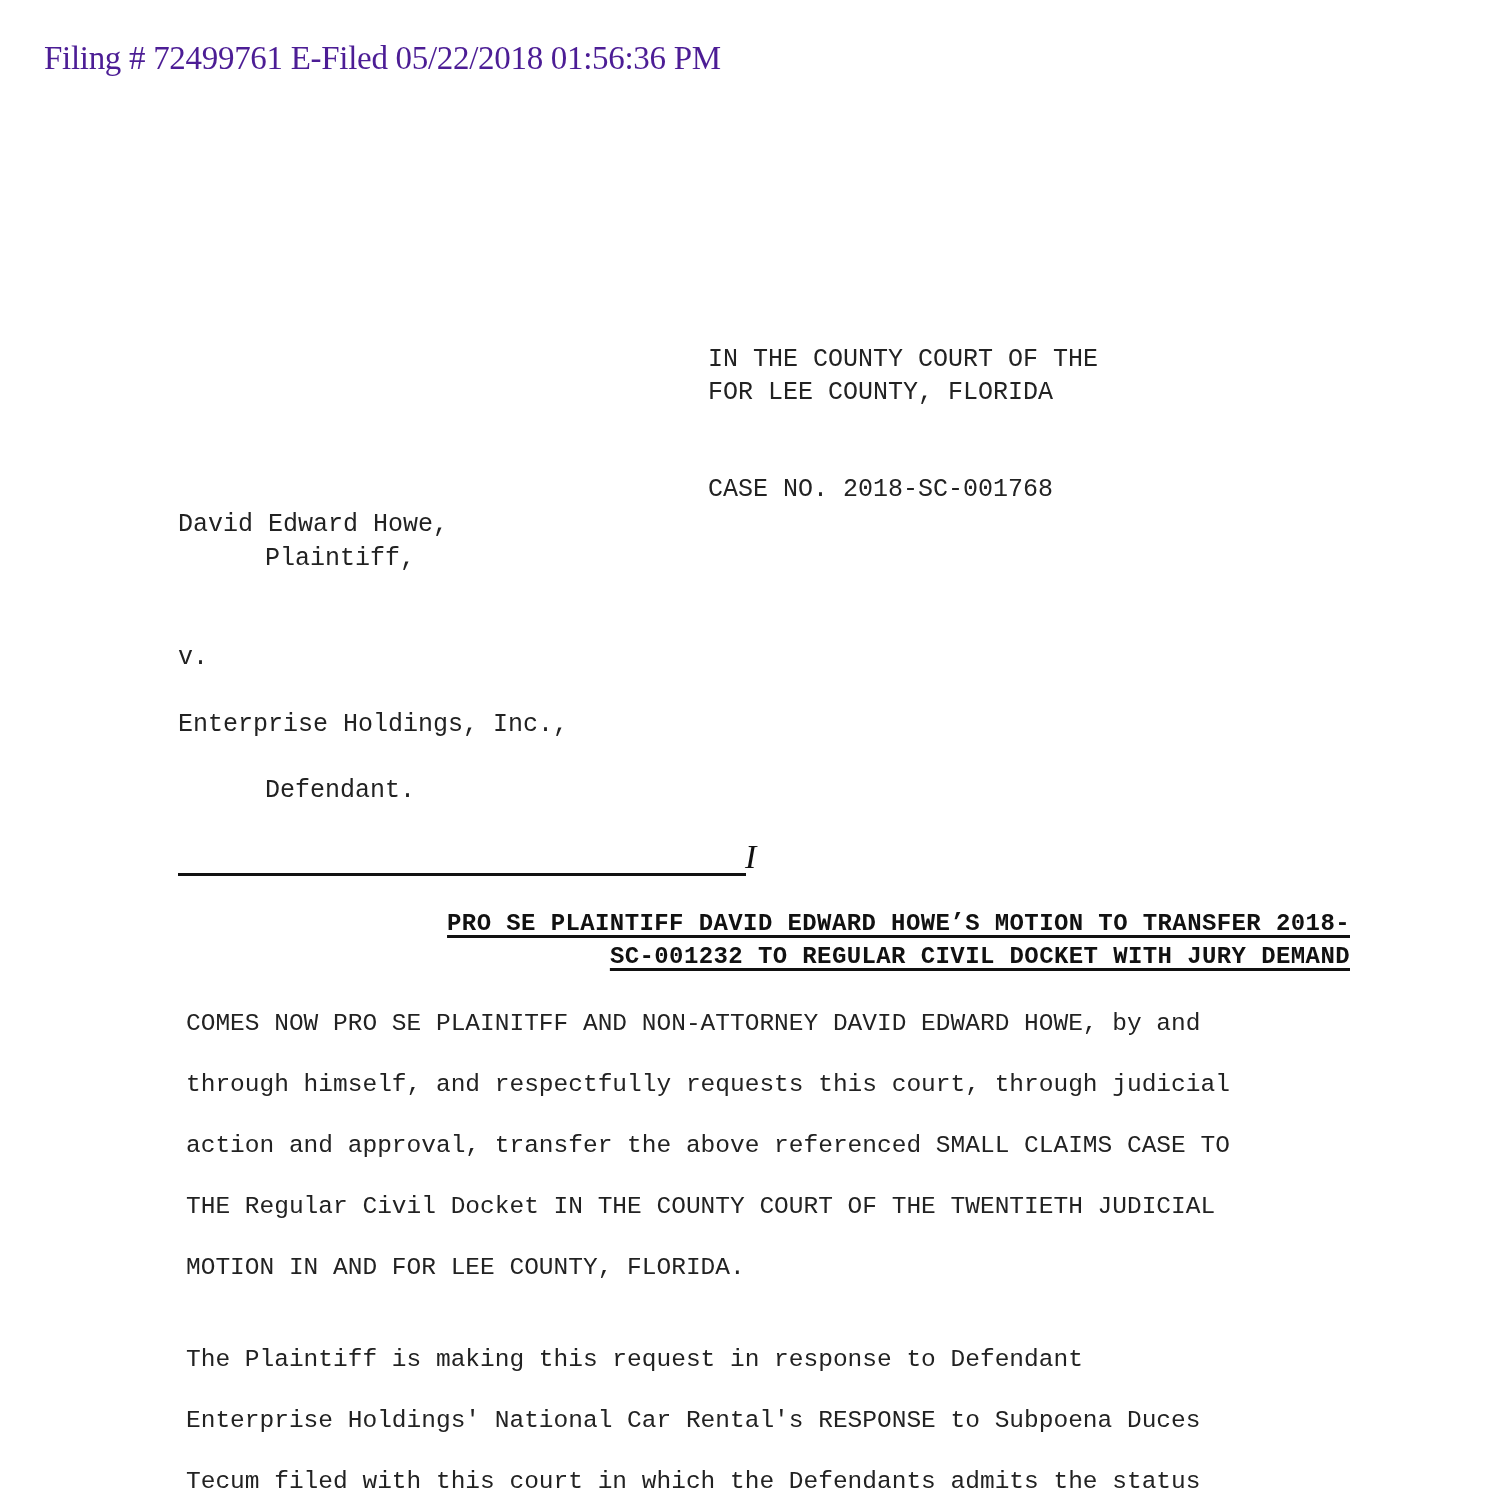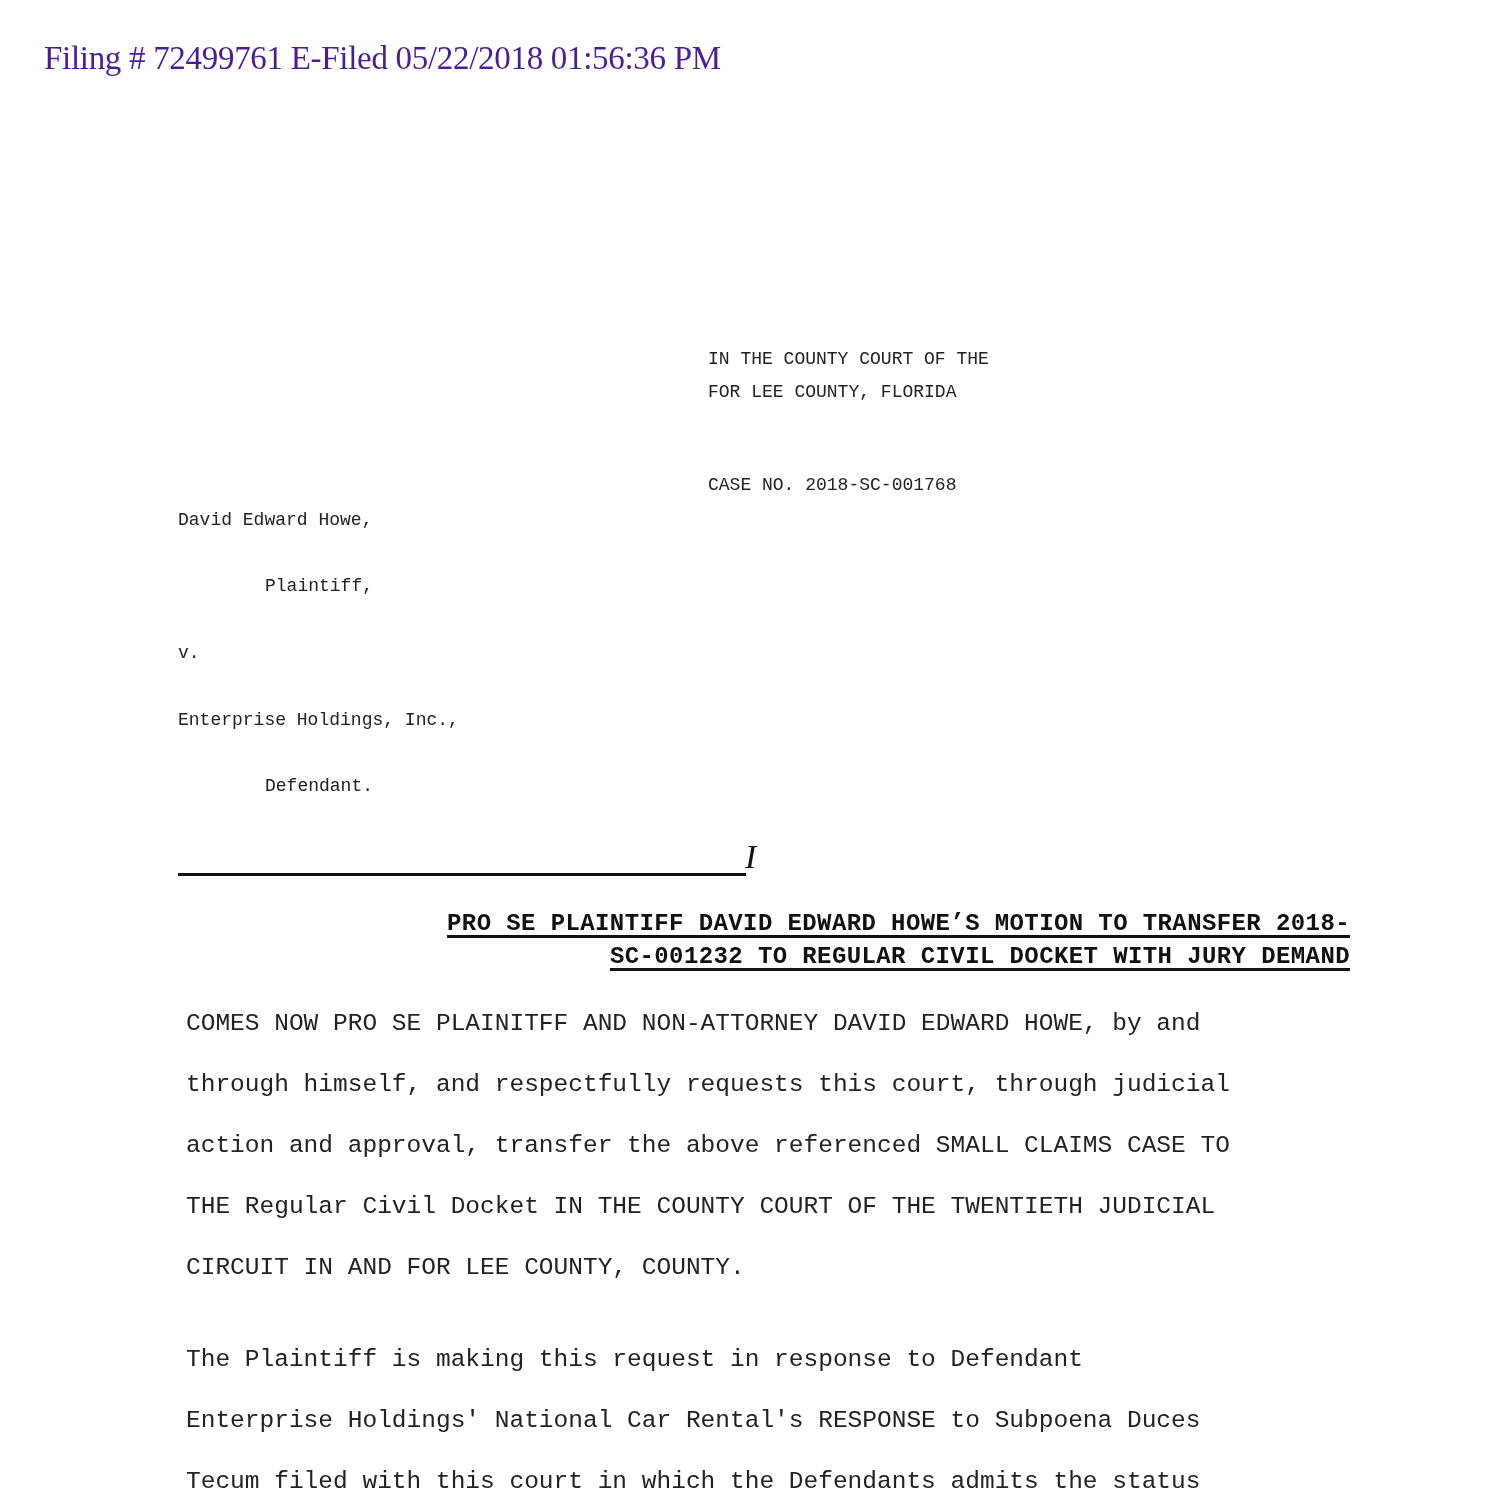--- a/index.html
+++ b/index.html
@@ -1,54 +1,54 @@
 <!DOCTYPE html>
 <html><head>
 <meta charset="utf-8">
 <style>
   html, body { margin: 0; padding: 0; background: #ffffff; }
   body { width: 1500px; height: 1500px; position: relative; overflow: hidden; color: #1a1a1a; }
   .filing { position: absolute; left: 44px; top: 40px; font-family: "Liberation Serif", serif; font-size: 33px; letter-spacing: -0.3px; color: #4c1d95; white-space: nowrap; }
-  .mono { font-family: "Liberation Mono", monospace; font-size: 18px; color: #222; white-space: nowrap; }
+  .mono { font-family: "Liberation Mono", monospace; font-size: 25px; color: #222; white-space: nowrap; }
   .court { position: absolute; left: 708px; top: 343px; line-height: 33px; }
   .caseno { position: absolute; left: 708px; top: 475px; }
   .abs { position: absolute; }
   .rule { position: absolute; left: 178px; top: 873px; width: 568px; height: 3px; background: #111; }
   .slashmark { position: absolute; left: 745px; top: 838px; font-family: "Liberation Serif", serif; font-style: italic; font-size: 34px; color: #111; }
   .title { position: absolute; left: 150px; width: 1200px; text-align: right; font-family: "Liberation Mono", monospace; font-weight: bold; font-size: 24px; text-decoration: underline; text-decoration-thickness: 3px; text-underline-offset: 5px; color: #111; white-space: nowrap; letter-spacing: 0.4px; }
   .para-line { position: absolute; left: 186px; font-family: "Liberation Mono", monospace; font-size: 24.5px; color: #222; white-space: nowrap; }
 </style>
 </head>
 <body>
 
 <div class="filing">Filing # 72499761 E-Filed 05/22/2018 01:56:36 PM</div>
 
 <div class="court mono">
   <div>IN THE COUNTY COURT OF THE</div>
   <div>FOR LEE COUNTY, FLORIDA</div>
 </div>
 <div class="caseno mono">CASE NO. 2018-SC-001768</div>
 
 <div class="abs mono" style="left:178px; top:510px;">David Edward Howe,</div>
-<div class="abs mono" style="left:265px; top:576px;">Plaintiff,</div>
+<div class="abs mono" style="left:265px; top:544px;">Plaintiff,</div>
 <div class="abs mono" style="left:178px; top:643px;">v.</div>
 <div class="abs mono" style="left:178px; top:710px;">Enterprise Holdings, Inc.,</div>
 <div class="abs mono" style="left:265px; top:776px;">Defendant.</div>
 
 <div class="rule"></div>
 <div class="slashmark">I</div>
 
 <div class="title" style="top:910px;">PRO SE PLAINTIFF DAVID EDWARD HOWE’S MOTION TO TRANSFER 2018-</div>
 <div class="title" style="top:943px;">SC-001232 TO REGULAR CIVIL DOCKET WITH JURY DEMAND</div>
 
 <div>
   <div class="para-line" style="top:1010px;">COMES NOW PRO SE PLAINITFF AND NON-ATTORNEY DAVID EDWARD HOWE, by and</div>
   <div class="para-line" style="top:1071px;">through himself, and respectfully requests this court, through judicial</div>
   <div class="para-line" style="top:1132px;">action and approval, transfer the above referenced SMALL CLAIMS CASE TO</div>
   <div class="para-line" style="top:1193px;">THE Regular Civil Docket IN THE COUNTY COURT OF THE TWENTIETH JUDICIAL</div>
-  <div class="para-line" style="top:1254px;">CIRCUIT IN AND FOR LEE COUNTY, COUNTY.</div>
+  <div class="para-line" style="top:1254px;">MOTION IN AND FOR LEE COUNTY, FLORIDA.</div>
 </div>
 
 <div>
   <div class="para-line" style="top:1346px;">The Plaintiff is making this request in response to Defendant</div>
   <div class="para-line" style="top:1407px;">Enterprise Holdings' National Car Rental's RESPONSE to Subpoena Duces</div>
   <div class="para-line" style="top:1468px;">Tecum filed with this court in which the Defendants admits the status</div>
 </div>
 
 </body></html>

